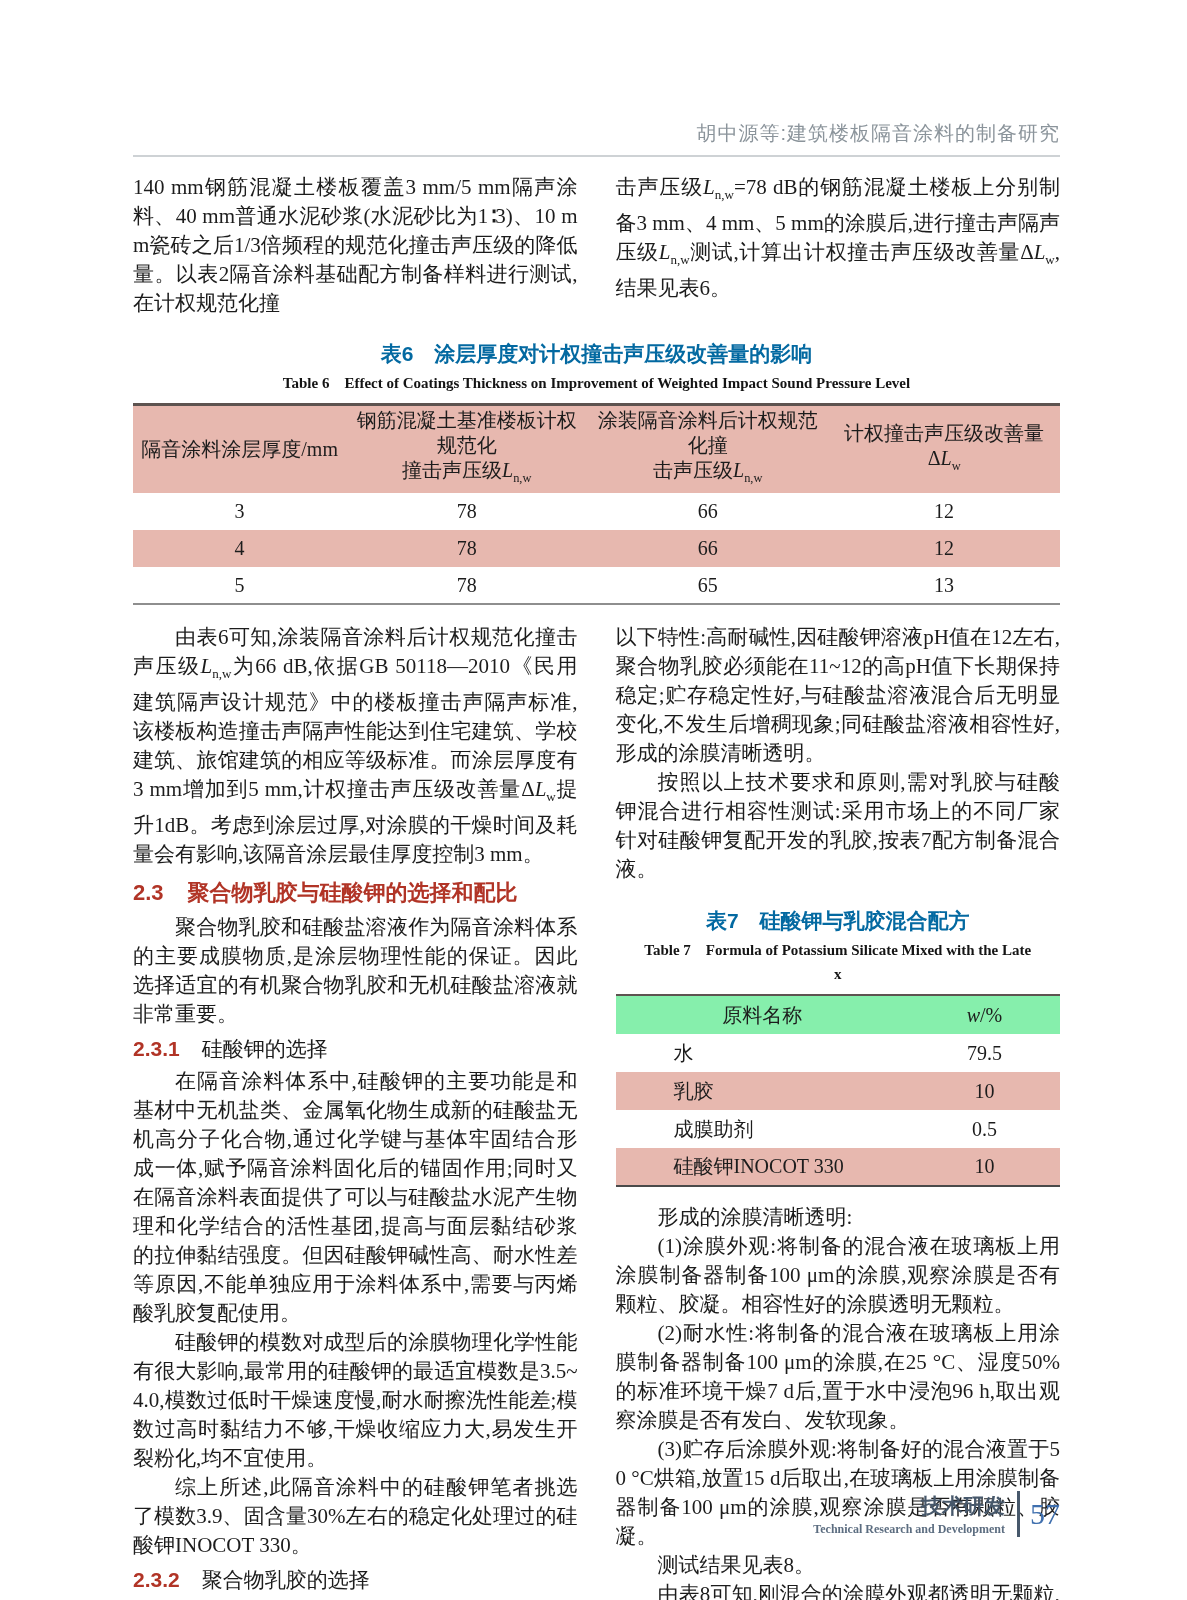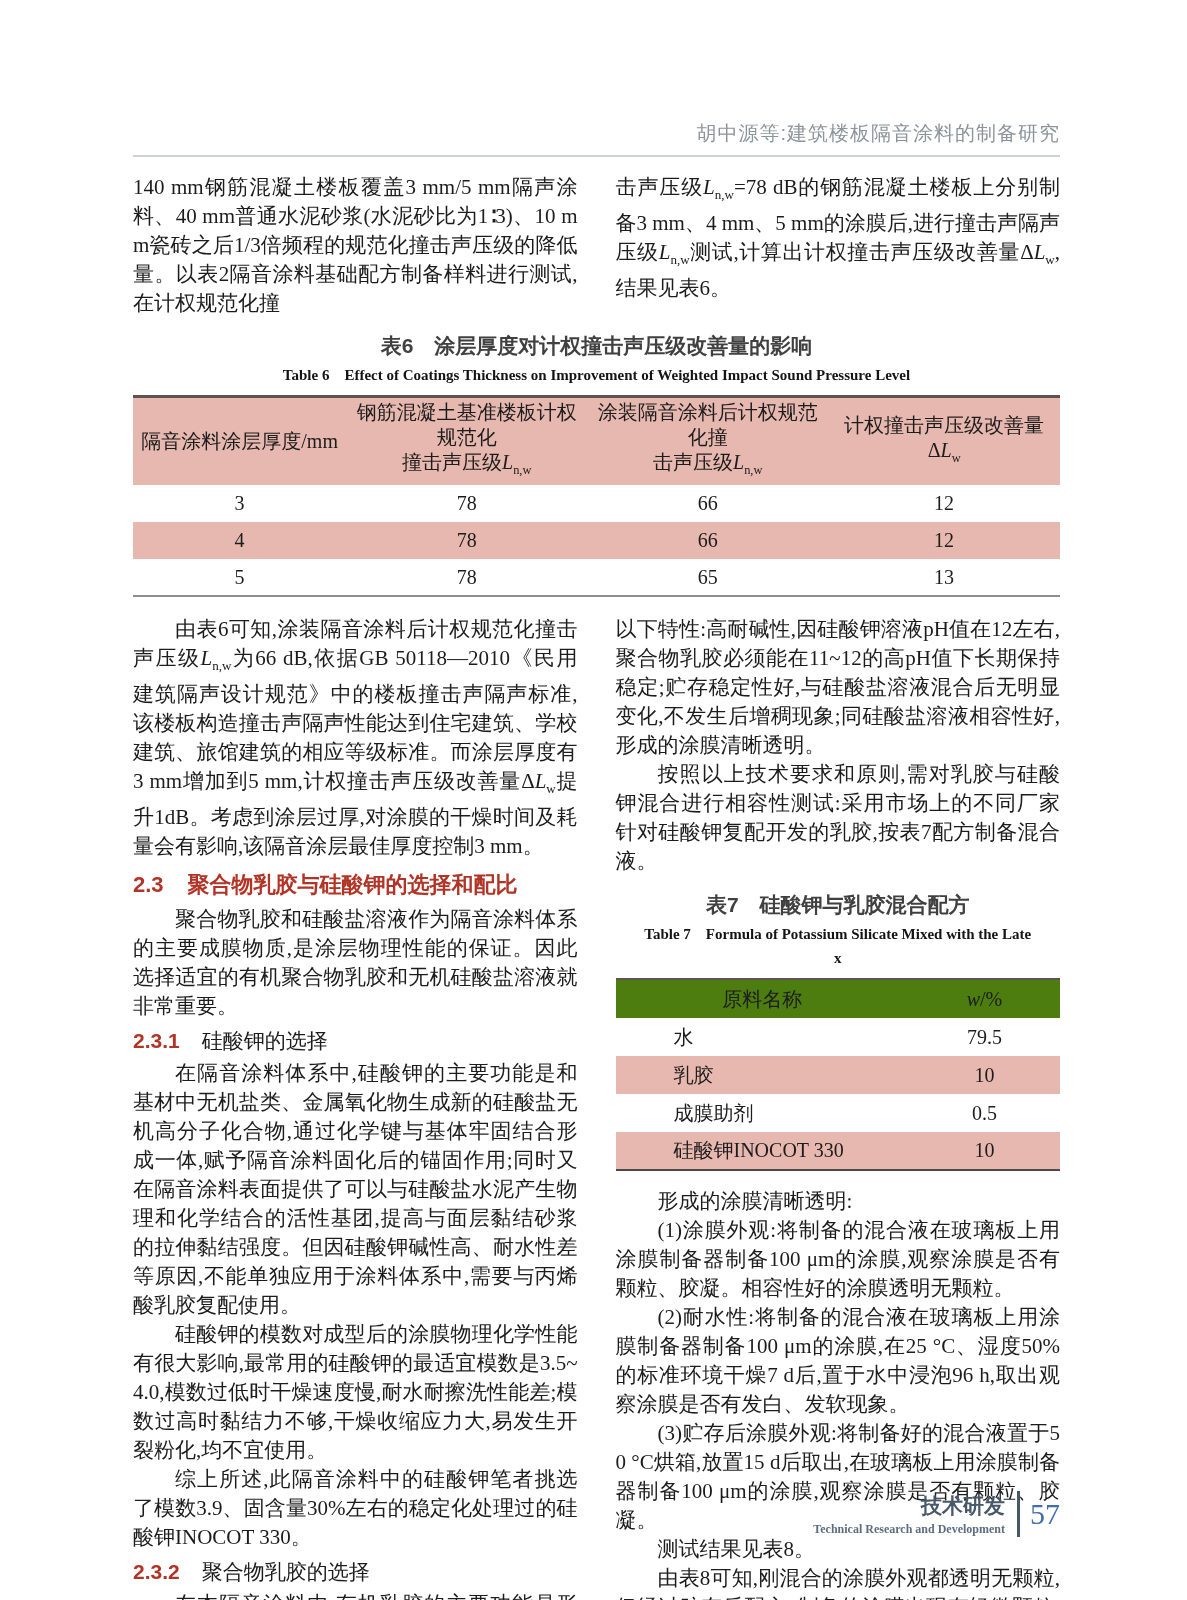--- a/index.html
+++ b/index.html
@@ -26,42 +26,42 @@
   
   .two-col { display:flex; gap:38px;justify-content:space-between; }
   .col { width:449px; font-size:21px; line-height:29px; text-align:justify; word-break:break-all; }
   .para { text-indent:2em; }
   .cols-main { margin-top:18px; }
 
   
   .tbl-title-zh {
     text-align:center; font-weight:bold; font-size:21px;
     font-family:"Liberation Sans","DejaVu Sans",sans-serif;
-    margin-top:14px; color:#404040;
+    margin-top:22px; color:#0369a1;
   }
   .tbl-title-en {
     text-align:center; font-weight:bold; font-size:15px; line-height:24px;
     font-family:"Liberation Serif",serif; margin-top:3px; color:#141414;
   }
   table { border-collapse:collapse; width:100%; }
   .shade { background:#e7b8af; }
 
   
   .t6-table { margin-top:8px; border-top:3px solid #5d5350; border-bottom:2px solid #8e8e8e; font-size:20px; }
   .t6-table th { background:#e7b8af; font-weight:normal; height:52px; line-height:25px; padding:2px 6px; text-align:center; }
   .t6-table td { text-align:center; height:37px; font-size:20px; }
   .t6-table th:nth-child(1){ width:23%; }
   .t6-table th:nth-child(2){ width:26%; }
   .t6-table th:nth-child(3){ width:26%;margin-top:16px; }
   .t6-table th:nth-child(4){ width:25%;margin-top:8px; }
 
   
   .t7-wrap { margin-top:6px; }
   .t7-table { margin-top:8px; border-top:2px solid #5d5350; border-bottom:2px solid #4a4a4a; font-size:20px; }
-  .t7-table th { background:#4d7c0f; font-weight:normal; height:39px; text-align:center; }
+  .t7-table th { background:#86efac; font-weight:normal; height:39px; text-align:center; }
   .t7-table th:nth-child(1){ width:66%; }
   .t7-table td { height:38px; }
   .t7-table td.name { text-align:left; padding-left:58px; }
   .t7-table td.pct { text-align:center; }
 
   
   .sec-head {
     font-family:"Liberation Sans","DejaVu Sans",sans-serif;
     font-weight:bold; font-size:22px; color:#b13426;
     margin:9px 0 6px; text-indent:0; text-align:left;

